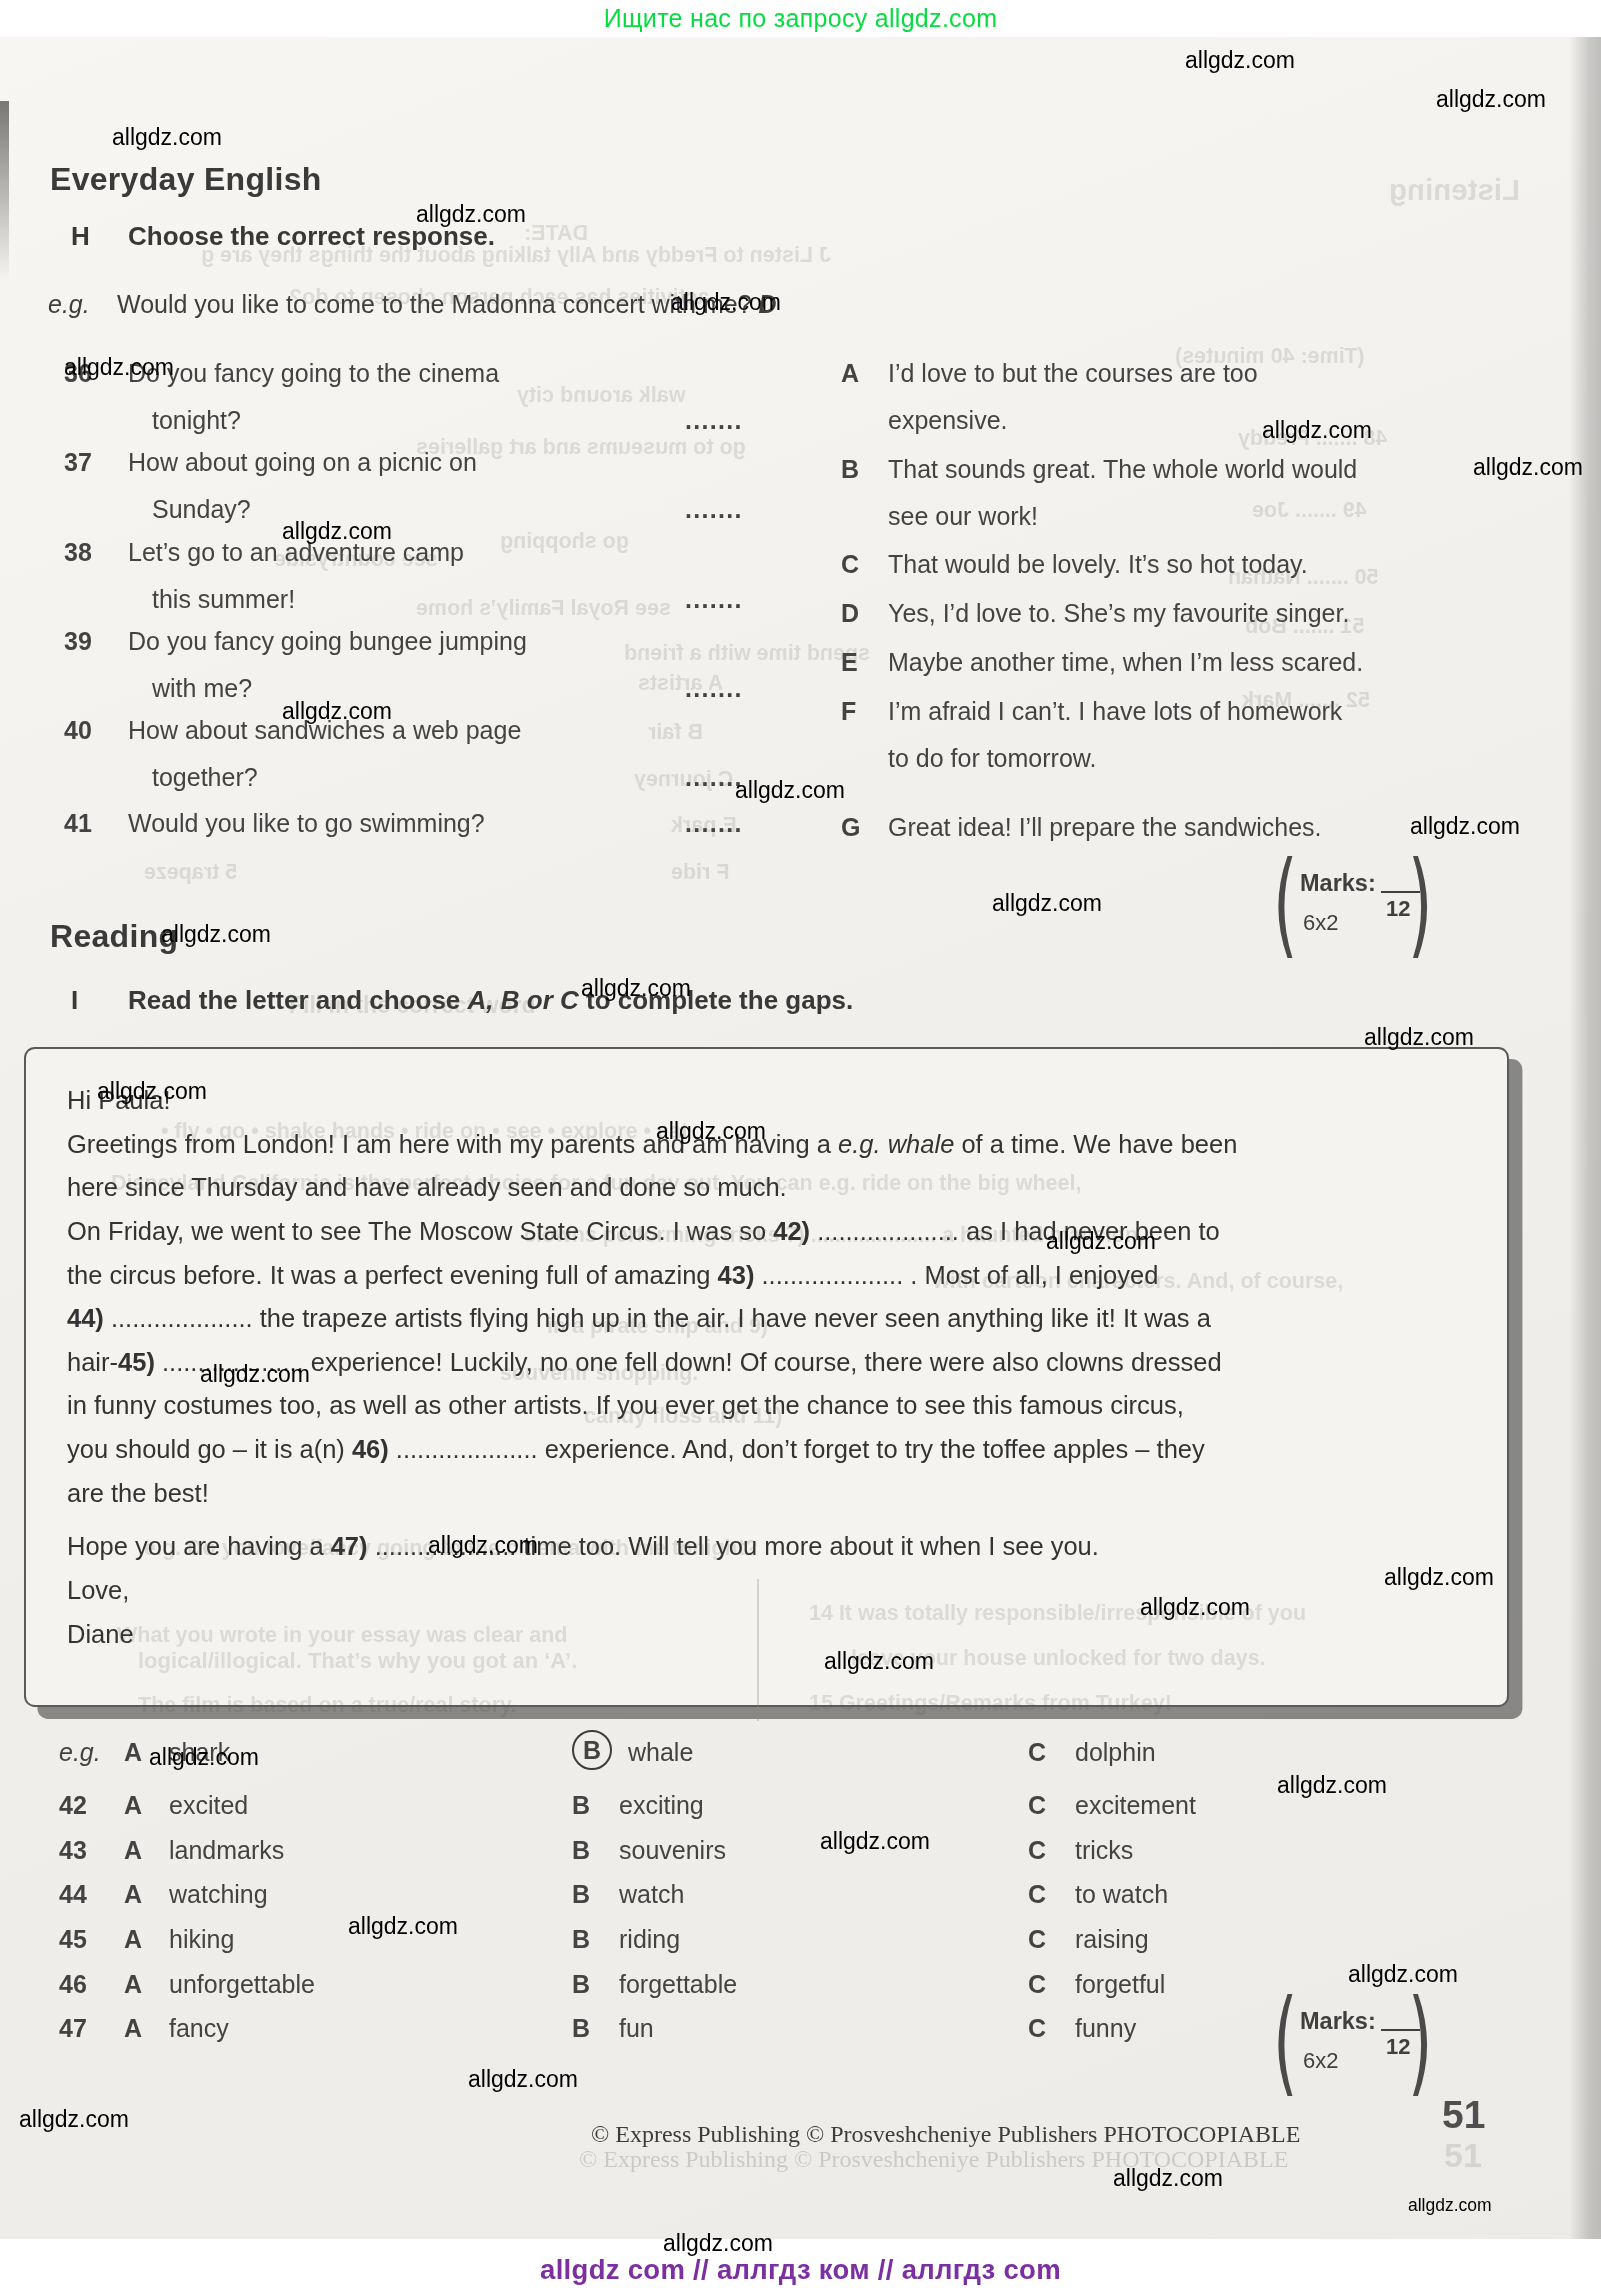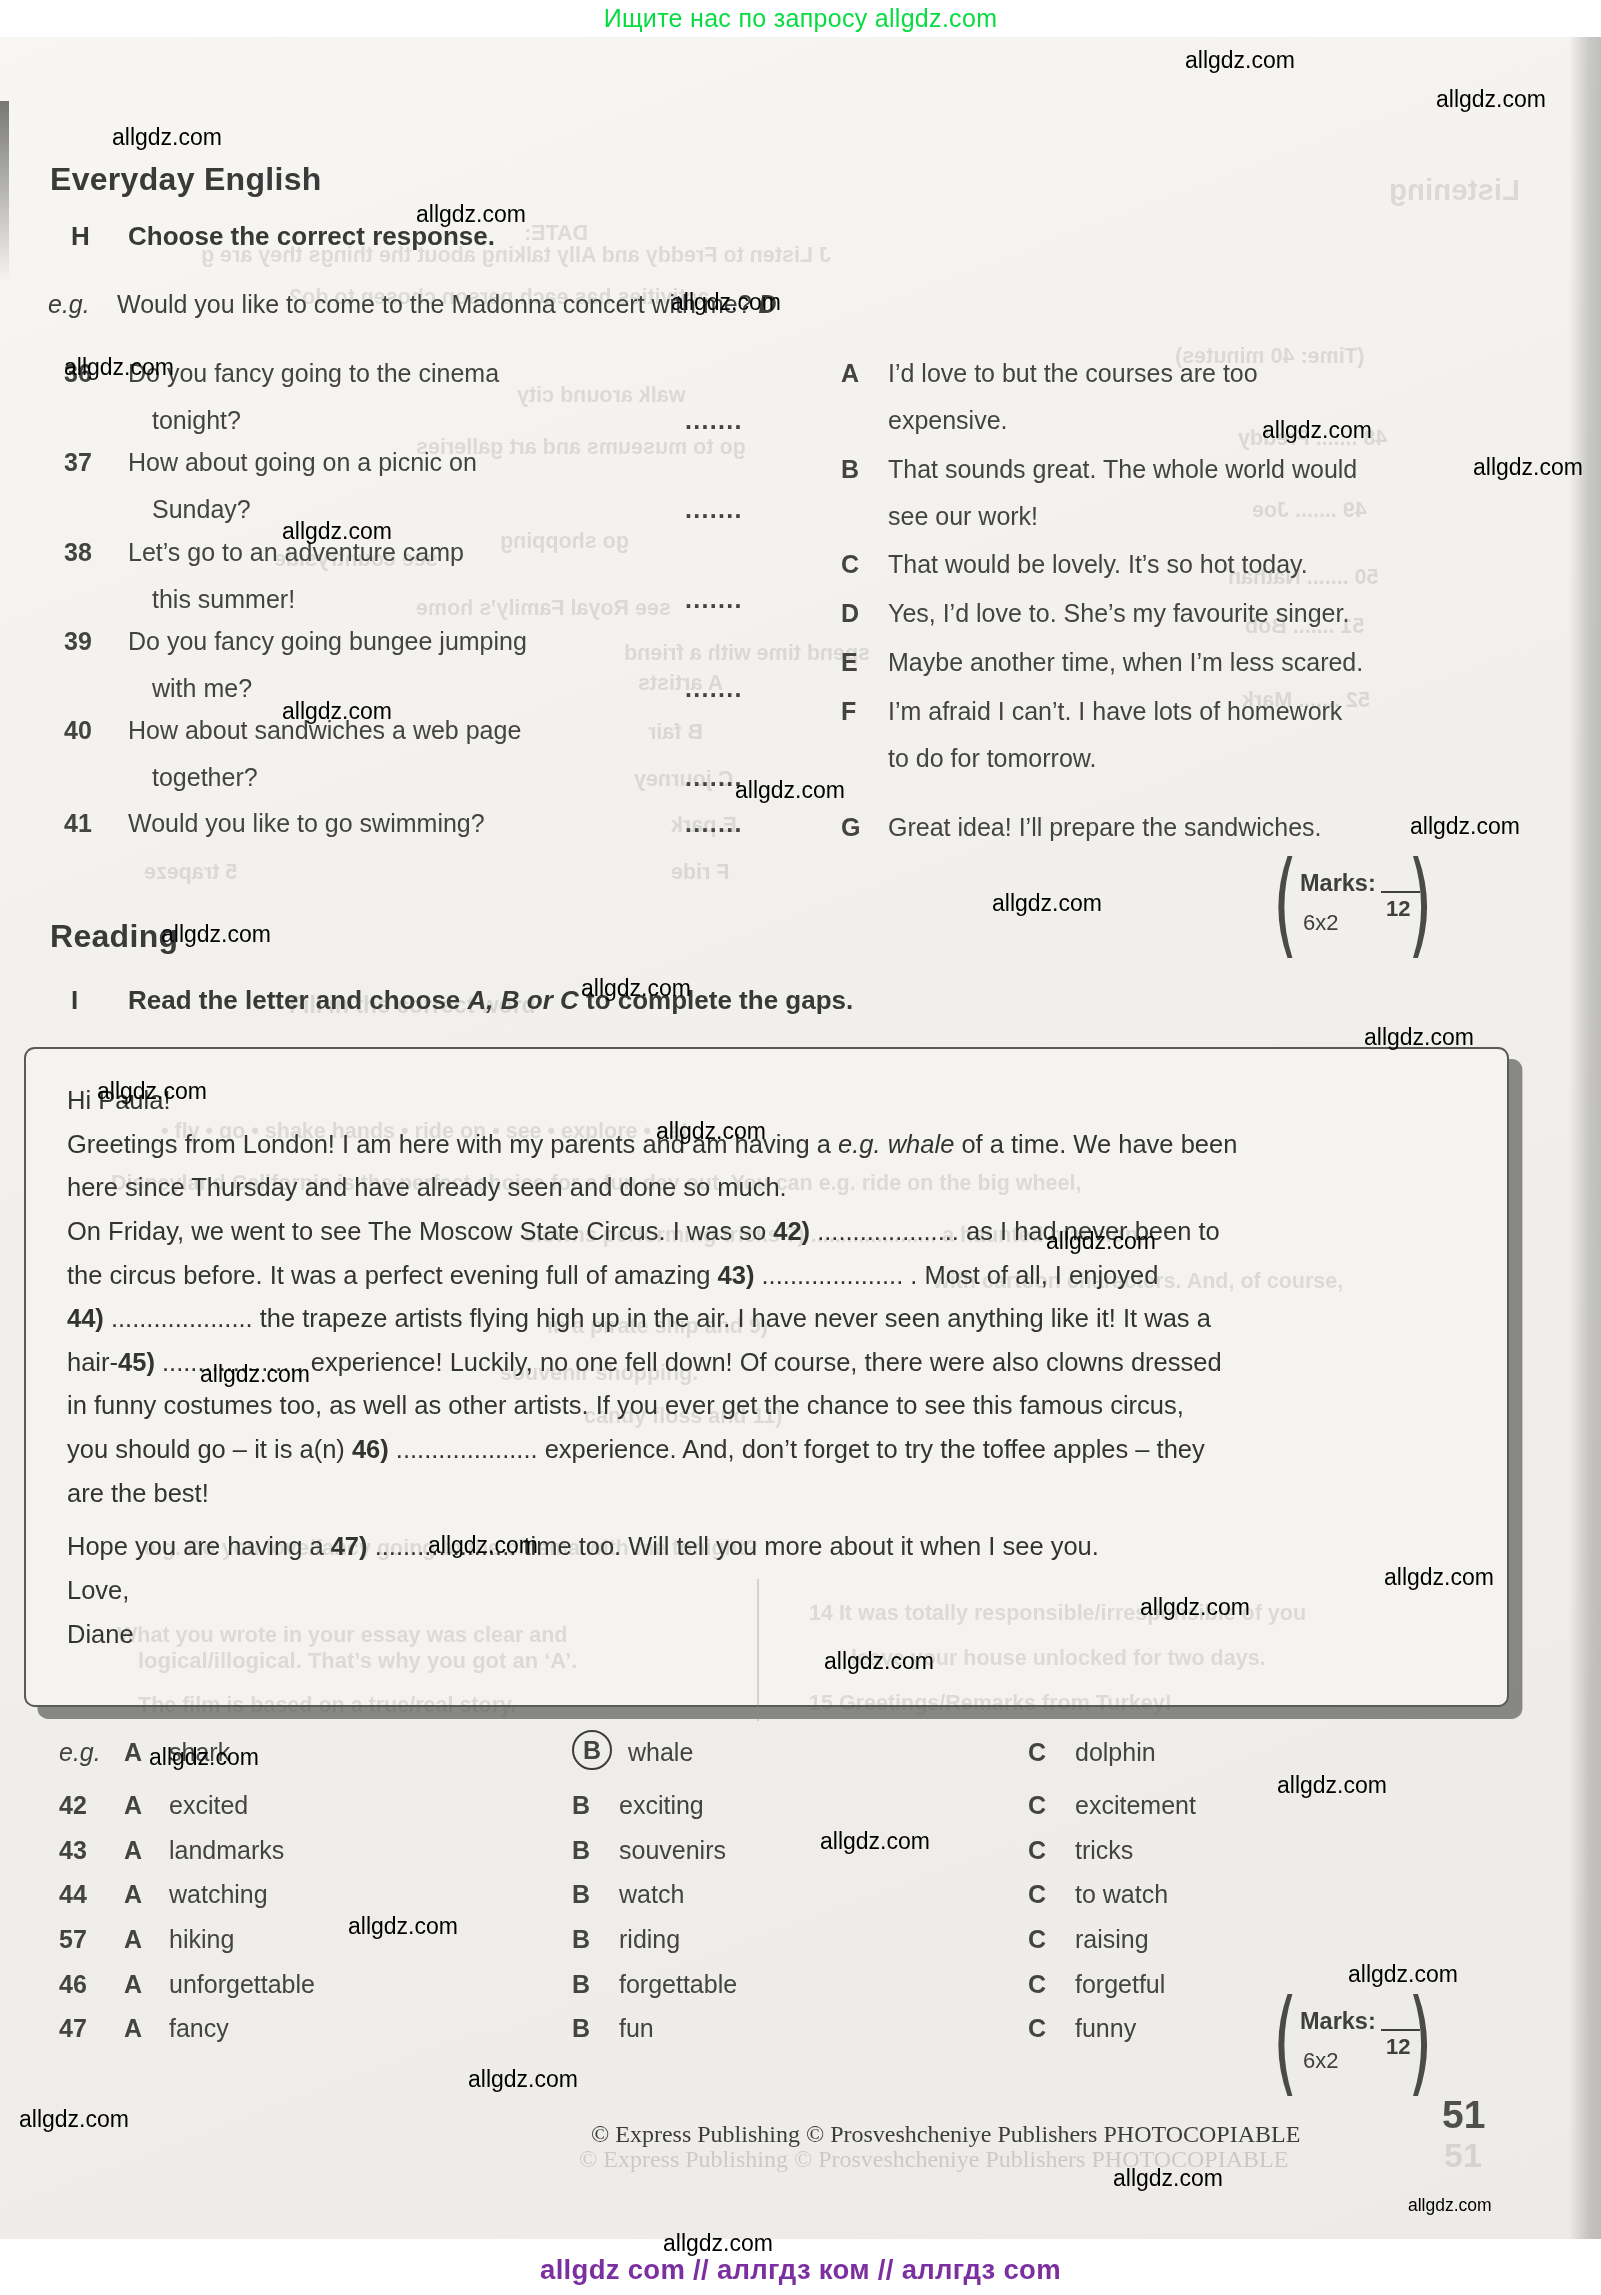--- a/index.html
+++ b/index.html
@@ -296,21 +296,21 @@
   <div class="opt-row" style="left:0; top:1880px;">
     <span class="opt-num">44</span>
     <span class="opt-al">A</span>
     <span class="opt-at">watching</span>
     <span class="opt-bl">B</span>
     <span class="opt-bt">watch</span>
     <span class="opt-cl">C</span>
     <span class="opt-ct">to watch</span>
   </div>
   <div class="opt-row" style="left:0; top:1925px;">
-    <span class="opt-num">57</span>
+    <span class="opt-num">45</span>
     <span class="opt-al">A</span>
     <span class="opt-at">hiking</span>
     <span class="opt-bl">B</span>
     <span class="opt-bt">riding</span>
     <span class="opt-cl">C</span>
     <span class="opt-ct">raising</span>
   </div>
   <div class="opt-row" style="left:0; top:1970px;">
     <span class="opt-num">46</span>
     <span class="opt-al">A</span>

